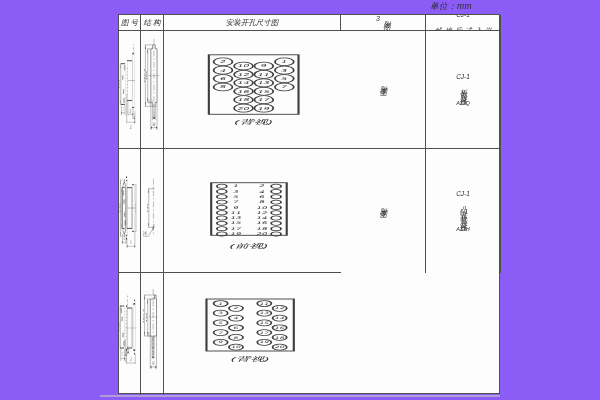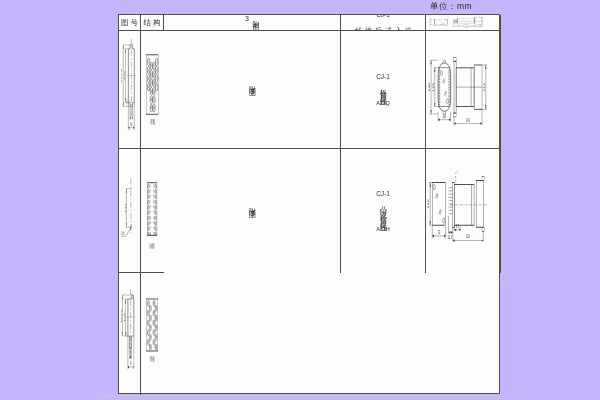--- a/index.html
+++ b/index.html
@@ -1,17 +1,17 @@
 <!DOCTYPE html>
 <html><head>
 <meta charset="utf-8">
 <style>
   html,body{margin:0;padding:0;}
   body{font-family:"Liberation Sans","DejaVu Sans",sans-serif;background:#fff;}
-  .page{position:relative;width:600px;height:400px;background:#c4b5fd;overflow:hidden;color:#2b2b2b;}
+  .page{position:relative;width:600px;height:400px;background:#8b5cf6;overflow:hidden;color:#2b2b2b;font-style:italic;}
   .unit-label{position:absolute;top:1px;left:401px;width:100px;text-align:center;font-size:8.5px;letter-spacing:.5px;}
   .sheet{position:absolute;left:118px;top:14px;width:382px;height:380px;
          display:grid;grid-template-columns:22px 23px 177px 85px 75px;grid-template-rows:16px 118px 124px 122px;
          border:1px solid #4f4f4f;background:#fdfdfd;box-sizing:border-box;}
   .cell{border-right:1px solid #4f4f4f;border-bottom:1px solid #4f4f4f;position:relative;
         display:flex;align-items:center;justify-content:center;overflow:hidden;box-sizing:border-box;}
   .cell.last{border-right:none;}
   .cell.bot{border-bottom:none;}
   .head{font-size:7.5px;white-space:pre;}
   .figno-text{writing-mode:vertical-rl;text-orientation:upright;font-size:7px;letter-spacing:4px;}
@@ -35,20 +35,21 @@
 </head>
 <body>
 
 <div class="page">
   <div class="unit-label">单位：mm</div>
 
   <div class="sheet">
 
     <div class="cell head">图 号</div>
     <div class="cell head">结 构</div>
+    <div class="cell head">安装开孔尺寸图</div>
 
     <div class="cell">
       <span class="figno-text">附图3</span>
     </div>
     <div class="cell structure">
       <span class="model">CJ-1</span>
       <span class="vtext">嵌入式后接线</span>
       <span class="code">A11K</span>
     </div>
     <div class="cell draw">

